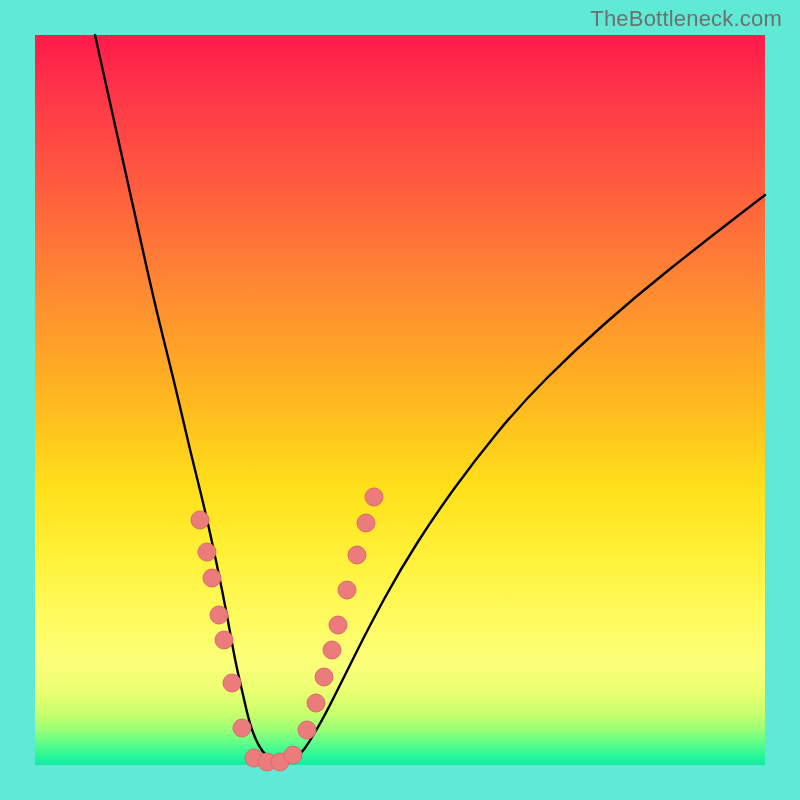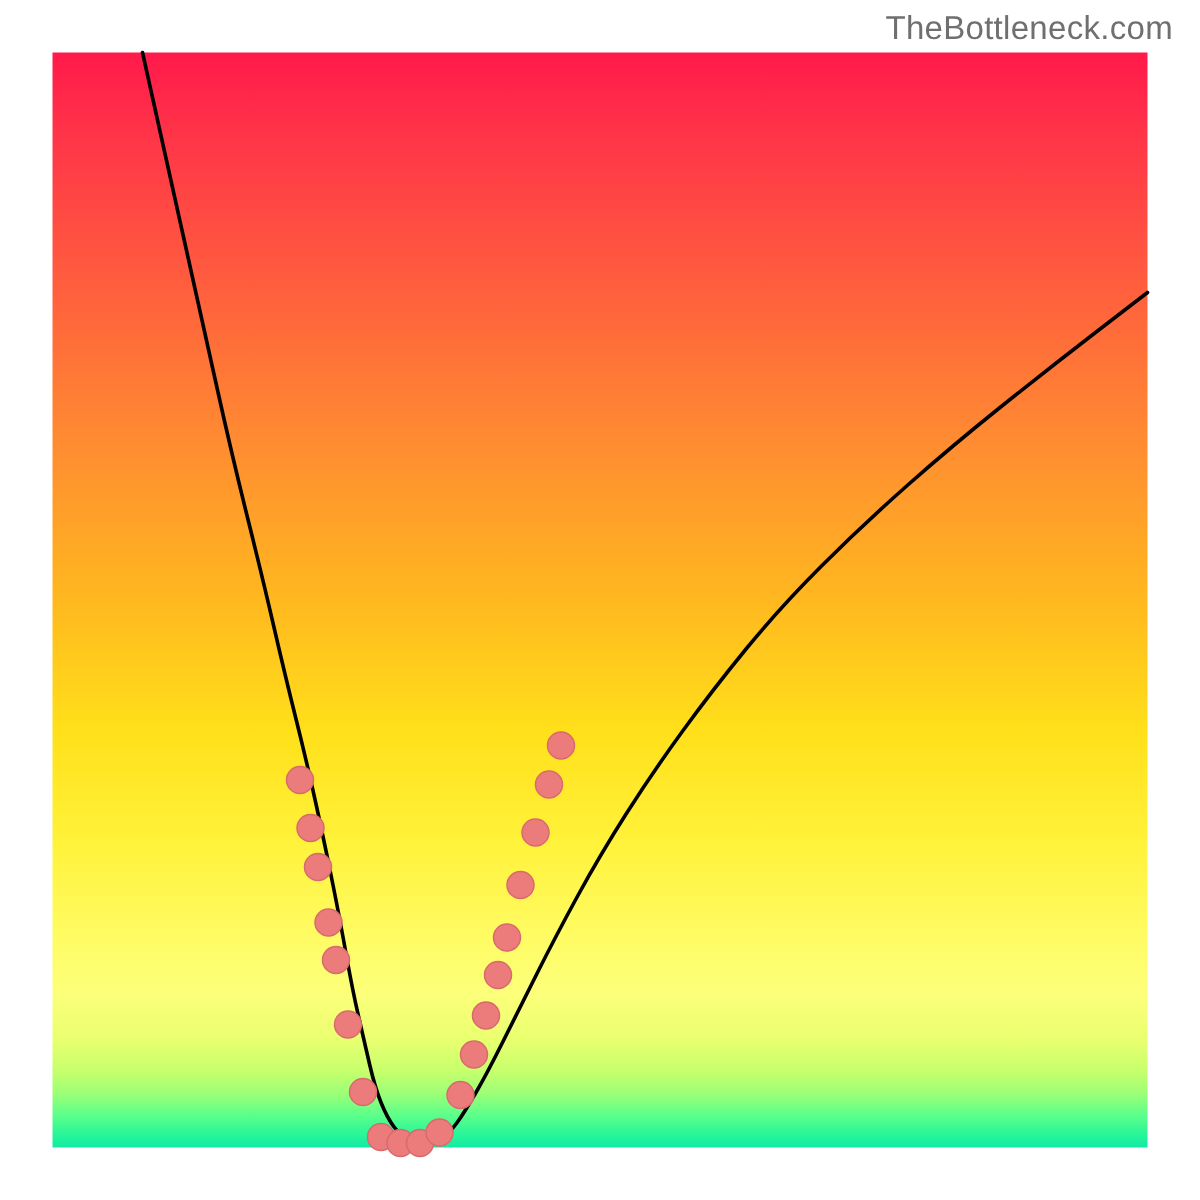--- a/index.html
+++ b/index.html
@@ -10,21 +10,21 @@
     background: #000;
     overflow: hidden;
     font-family: Arial, Helvetica, sans-serif;
   }
   .frame {
     position: absolute;
     left: 0;
     top: 0;
     width: 800px;
     height: 800px;
-    background: #ffffff;
+    background: #5eead4;
   }
   
   .plot-area {
     position: absolute;
     left: 35px;
     top: 35px;
     width: 730px;
     height: 730px;
     
     background: linear-gradient(

